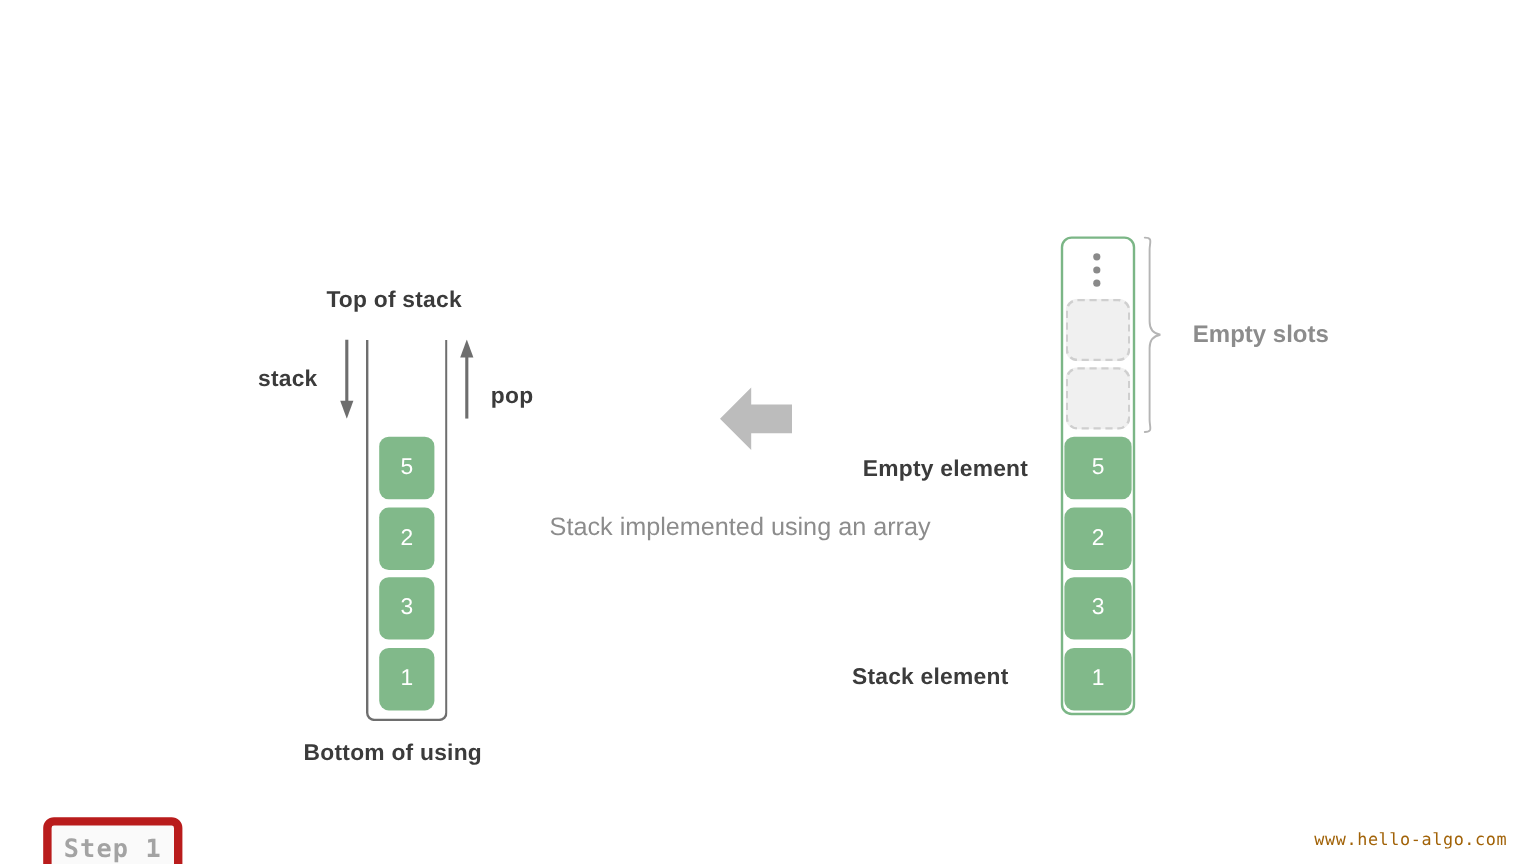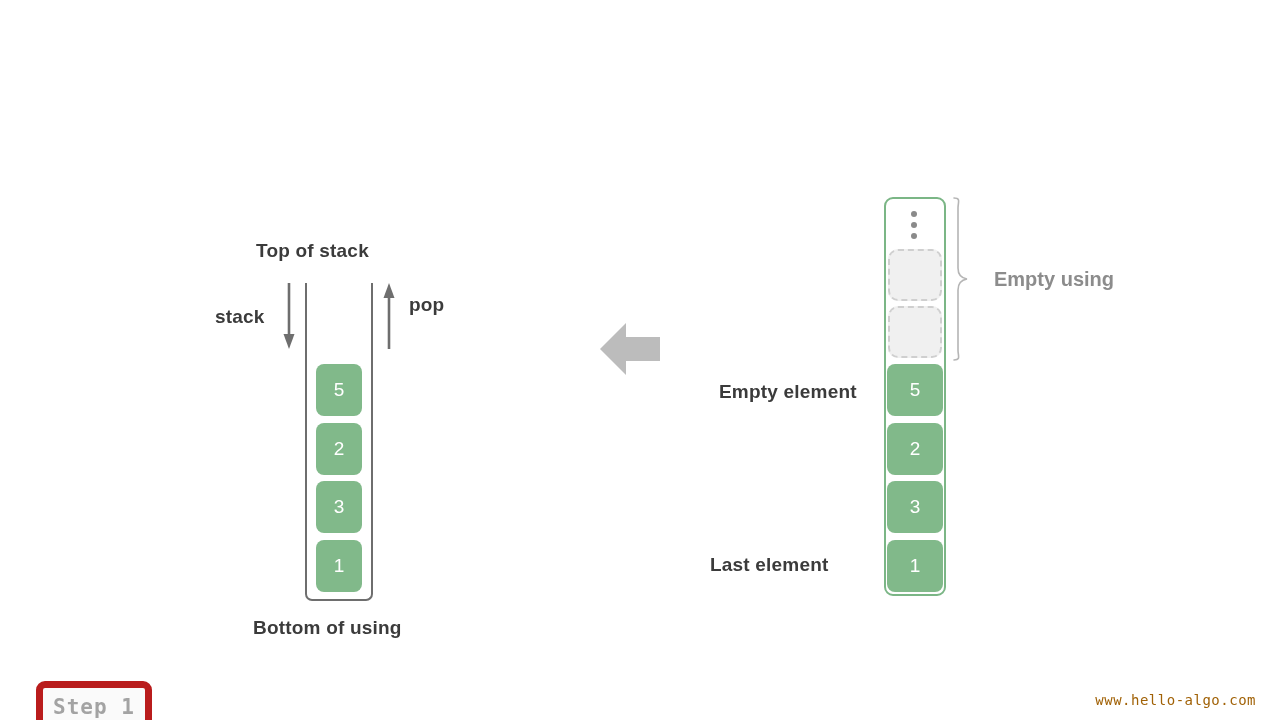--- a/index.html
+++ b/index.html
@@ -38,24 +38,24 @@
   }
   .caption {
     position: absolute;
     color: #8c8c8c;
     font-size: 21px;
     white-space: nowrap;
     font-weight: normal;
   }
 
   
-  #top-of-stack-label { left: 256px; top: 240px; text-align: right; }
+  #top-of-stack-label { left: 272px; top: 240px; text-align: right; }
   #bottom-of-stack-label { left: 253px; top: 617px; }
   #push-label { left: 215px; top: 306px; }
-  #pop-label  { left: 409px; top: 294px; }
+  #pop-label  { left: 409px; top: 320px; }
 
   .stack-walls {
     position: absolute;
     left: 305px;
     top: 283px;
     width: 68px;
     height: 318px;
     border-left: 2px solid #6e6e6e;
     border-right: 2px solid #6e6e6e;
     border-bottom: 2px solid #6e6e6e;
@@ -212,20 +212,21 @@
   <div class="cell stack-cell" id="stack-cell-1">2</div>
   <div class="cell stack-cell" id="stack-cell-2">3</div>
   <div class="cell stack-cell" id="stack-cell-3">1</div>
 
   <div class="label-dark" id="bottom-of-stack-label">Bottom of using</div>
 
   <svg id="center-arrow" width="62" height="62" viewBox="0 0 62 62">
     <polygon points="0,31 26,5 26,19 60,19 60,43 26,43 26,57" fill="#bcbcbc"></polygon>
   </svg>
 
+  <div class="caption" id="caption-text">Stack implemented using an array</div>
 
   <div class="array-frame"></div>
 
   <div class="dots">
     <i></i>
       <i></i>
       <i></i>
   </div>
 
   <div class="empty-slot" id="empty-slot-0"></div>
@@ -233,25 +234,25 @@
 
   <div class="cell array-cell" id="array-cell-0">5</div>
   <div class="cell array-cell" id="array-cell-1">2</div>
   <div class="cell array-cell" id="array-cell-2">3</div>
   <div class="cell array-cell" id="array-cell-3">1</div>
 
   <svg id="brace" width="22" height="166" viewBox="0 0 22 166">
     <path d="M4,2 C11,2 8,6 8,12 L8,72 C8,79 11,82 17,83 C11,84 8,87 8,94 L8,154 C8,160 11,164 4,164" fill="none" stroke="#b5b5b5" stroke-width="1.6" stroke-linecap="round"></path>
   </svg>
 
-  <div class="label-gray" id="empty-slots-label">Empty using</div>
+  <div class="label-gray" id="empty-slots-label">Empty slots</div>
 
   <div class="label-dark" id="last-element-label">Empty element</div>
 
-  <div class="label-dark" id="first-element-label">Last element</div>
+  <div class="label-dark" id="first-element-label">Stack element</div>
 
   <div class="step-badge">
     <span>Step 1</span>
   </div>
 
   <div class="watermark">www.hello-algo.com</div>
 
 </div>
 
 </body></html>

